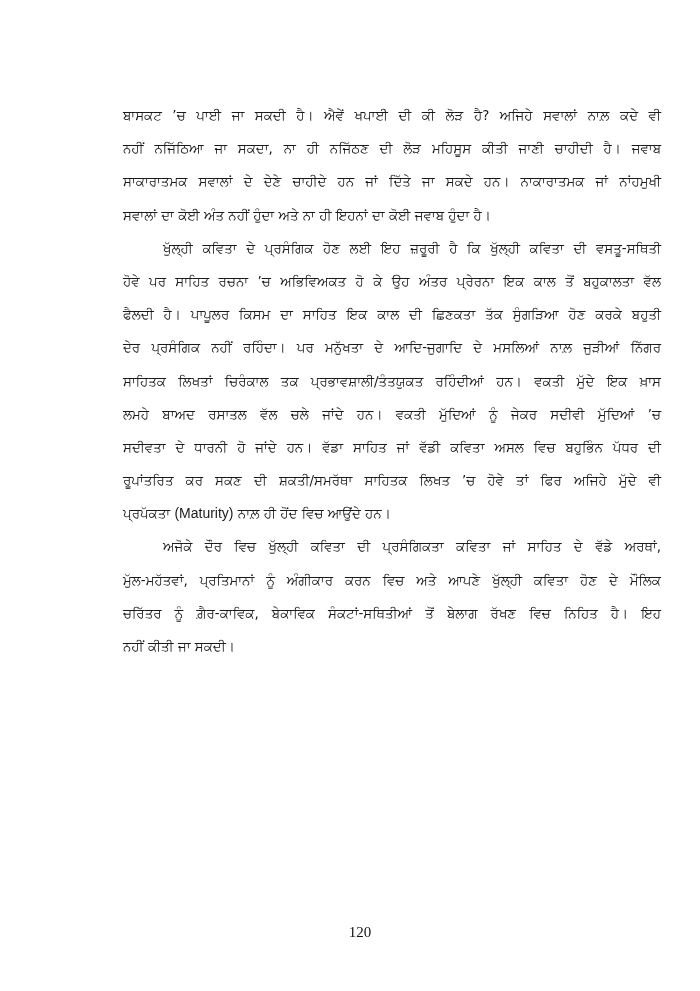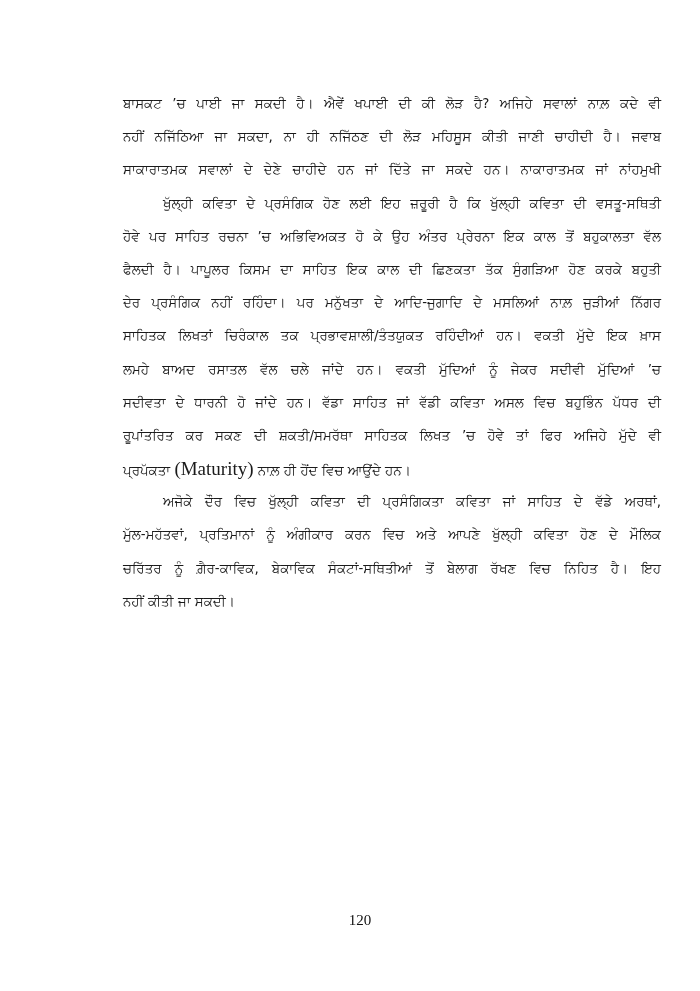--- a/index.html
+++ b/index.html
@@ -1,38 +1,39 @@
 <!DOCTYPE html>
 <html><head>
 <meta charset="utf-8">
 <style>
   html, body { margin:0; padding:0; background:#ffffff; }
   body { width:700px; height:991px; position:relative; overflow:hidden;
          font-family:"DejaVu Sans", sans-serif; color:#1a1a1a; }
-  .page { position:absolute; left:0; top:0; width:700px; height:769px; background:#fff; }
+  .page { position:absolute; left:0; top:12px; width:700px; height:769px; background:#fff; }
   .body-text { position:absolute; left:123px; top:87px; width:538px; }
   .line { font-size:13.4px; line-height:33.2px; height:33.2px; white-space:nowrap;
           text-align:justify; text-align-last:justify; }
   .line.indent { padding-left:40px; }
   .line.last { text-align-last:left; }
-  .latin { font-family:Liberation Serif, serif; font-size:19px; }
+  .latin { font-family:Liberation Sans, sans-serif; font-size:14px; }
   .para2 { margin-top:0px; }
   .page-number { position:absolute; left:0; width:720px; top:912px; text-align:center;
                  font-family:"Liberation Serif", serif; font-size:15px; color:#111; }
 </style>
 </head>
 <body>
 
 <div class="page">
   <div class="body-text">
 
     <div>
       <div class="line">ਬਾਸਕਟ ’ਚ ਪਾਈ ਜਾ ਸਕਦੀ ਹੈ। ਐਵੇਂ ਖਪਾਈ ਦੀ ਕੀ ਲੋੜ ਹੈ? ਅਜਿਹੇ ਸਵਾਲਾਂ ਨਾਲ਼ ਕਦੇ ਵੀ</div>
       <div class="line">ਨਹੀਂ ਨਜਿੱਠਿਆ ਜਾ ਸਕਦਾ, ਨਾ ਹੀ ਨਜਿੱਠਣ ਦੀ ਲੋੜ ਮਹਿਸੂਸ ਕੀਤੀ ਜਾਣੀ ਚਾਹੀਦੀ ਹੈ। ਜਵਾਬ</div>
       <div class="line">ਸਾਕਾਰਾਤਮਕ ਸਵਾਲਾਂ ਦੇ ਦੇਣੇ ਚਾਹੀਦੇ ਹਨ ਜਾਂ ਦਿੱਤੇ ਜਾ ਸਕਦੇ ਹਨ। ਨਾਕਾਰਾਤਮਕ ਜਾਂ ਨਾਂਹਮੁਖੀ</div>
+      <div class="line last">ਸਵਾਲਾਂ ਦਾ ਕੋਈ ਅੰਤ ਨਹੀਂ ਹੁੰਦਾ ਅਤੇ ਨਾ ਹੀ ਇਹਨਾਂ ਦਾ ਕੋਈ ਜਵਾਬ ਹੁੰਦਾ ਹੈ।</div>
     </div>
 
     <div class="para2">
       <div class="line indent">ਖੁੱਲ੍ਹੀ ਕਵਿਤਾ ਦੇ ਪ੍ਰਸੰਗਿਕ ਹੋਣ ਲਈ ਇਹ ਜ਼ਰੂਰੀ ਹੈ ਕਿ ਖੁੱਲ੍ਹੀ ਕਵਿਤਾ ਦੀ ਵਸਤੂ-ਸਥਿਤੀ</div>
       <div class="line">ਹੋਵੇ ਪਰ ਸਾਹਿਤ ਰਚਨਾ ’ਚ ਅਭਿਵਿਅਕਤ ਹੋ ਕੇ ਉਹ ਅੰਤਰ ਪ੍ਰੇਰਨਾ ਇਕ ਕਾਲ ਤੋਂ ਬਹੁਕਾਲਤਾ ਵੱਲ</div>
       <div class="line">ਫੈਲਦੀ ਹੈ। ਪਾਪੂਲਰ ਕਿਸਮ ਦਾ ਸਾਹਿਤ ਇਕ ਕਾਲ ਦੀ ਛਿਣਕਤਾ ਤੱਕ ਸੁੰਗੜਿਆ ਹੋਣ ਕਰਕੇ ਬਹੁਤੀ</div>
       <div class="line">ਦੇਰ ਪ੍ਰਸੰਗਿਕ ਨਹੀਂ ਰਹਿੰਦਾ। ਪਰ ਮਨੁੱਖਤਾ ਦੇ ਆਦਿ-ਜੁਗਾਦਿ ਦੇ ਮਸਲਿਆਂ ਨਾਲ਼ ਜੁੜੀਆਂ ਨਿੱਗਰ</div>
       <div class="line">ਸਾਹਿਤਕ ਲਿਖਤਾਂ ਚਿਰੰਕਾਲ ਤਕ ਪ੍ਰਭਾਵਸ਼ਾਲੀ/ਤੰਤਯੁਕਤ ਰਹਿੰਦੀਆਂ ਹਨ। ਵਕਤੀ ਮੁੱਦੇ ਇਕ ਖ਼ਾਸ</div>
       <div class="line">ਲਮਹੇ ਬਾਅਦ ਰਸਾਤਲ ਵੱਲ ਚਲੇ ਜਾਂਦੇ ਹਨ। ਵਕਤੀ ਮੁੱਦਿਆਂ ਨੂੰ ਜੇਕਰ ਸਦੀਵੀ ਮੁੱਦਿਆਂ ’ਚ</div>
       <div class="line">ਸਦੀਵਤਾ ਦੇ ਧਾਰਨੀ ਹੋ ਜਾਂਦੇ ਹਨ। ਵੱਡਾ ਸਾਹਿਤ ਜਾਂ ਵੱਡੀ ਕਵਿਤਾ ਅਸਲ ਵਿਚ ਬਹੁਭਿੰਨ ਪੱਧਰ ਦੀ</div>

